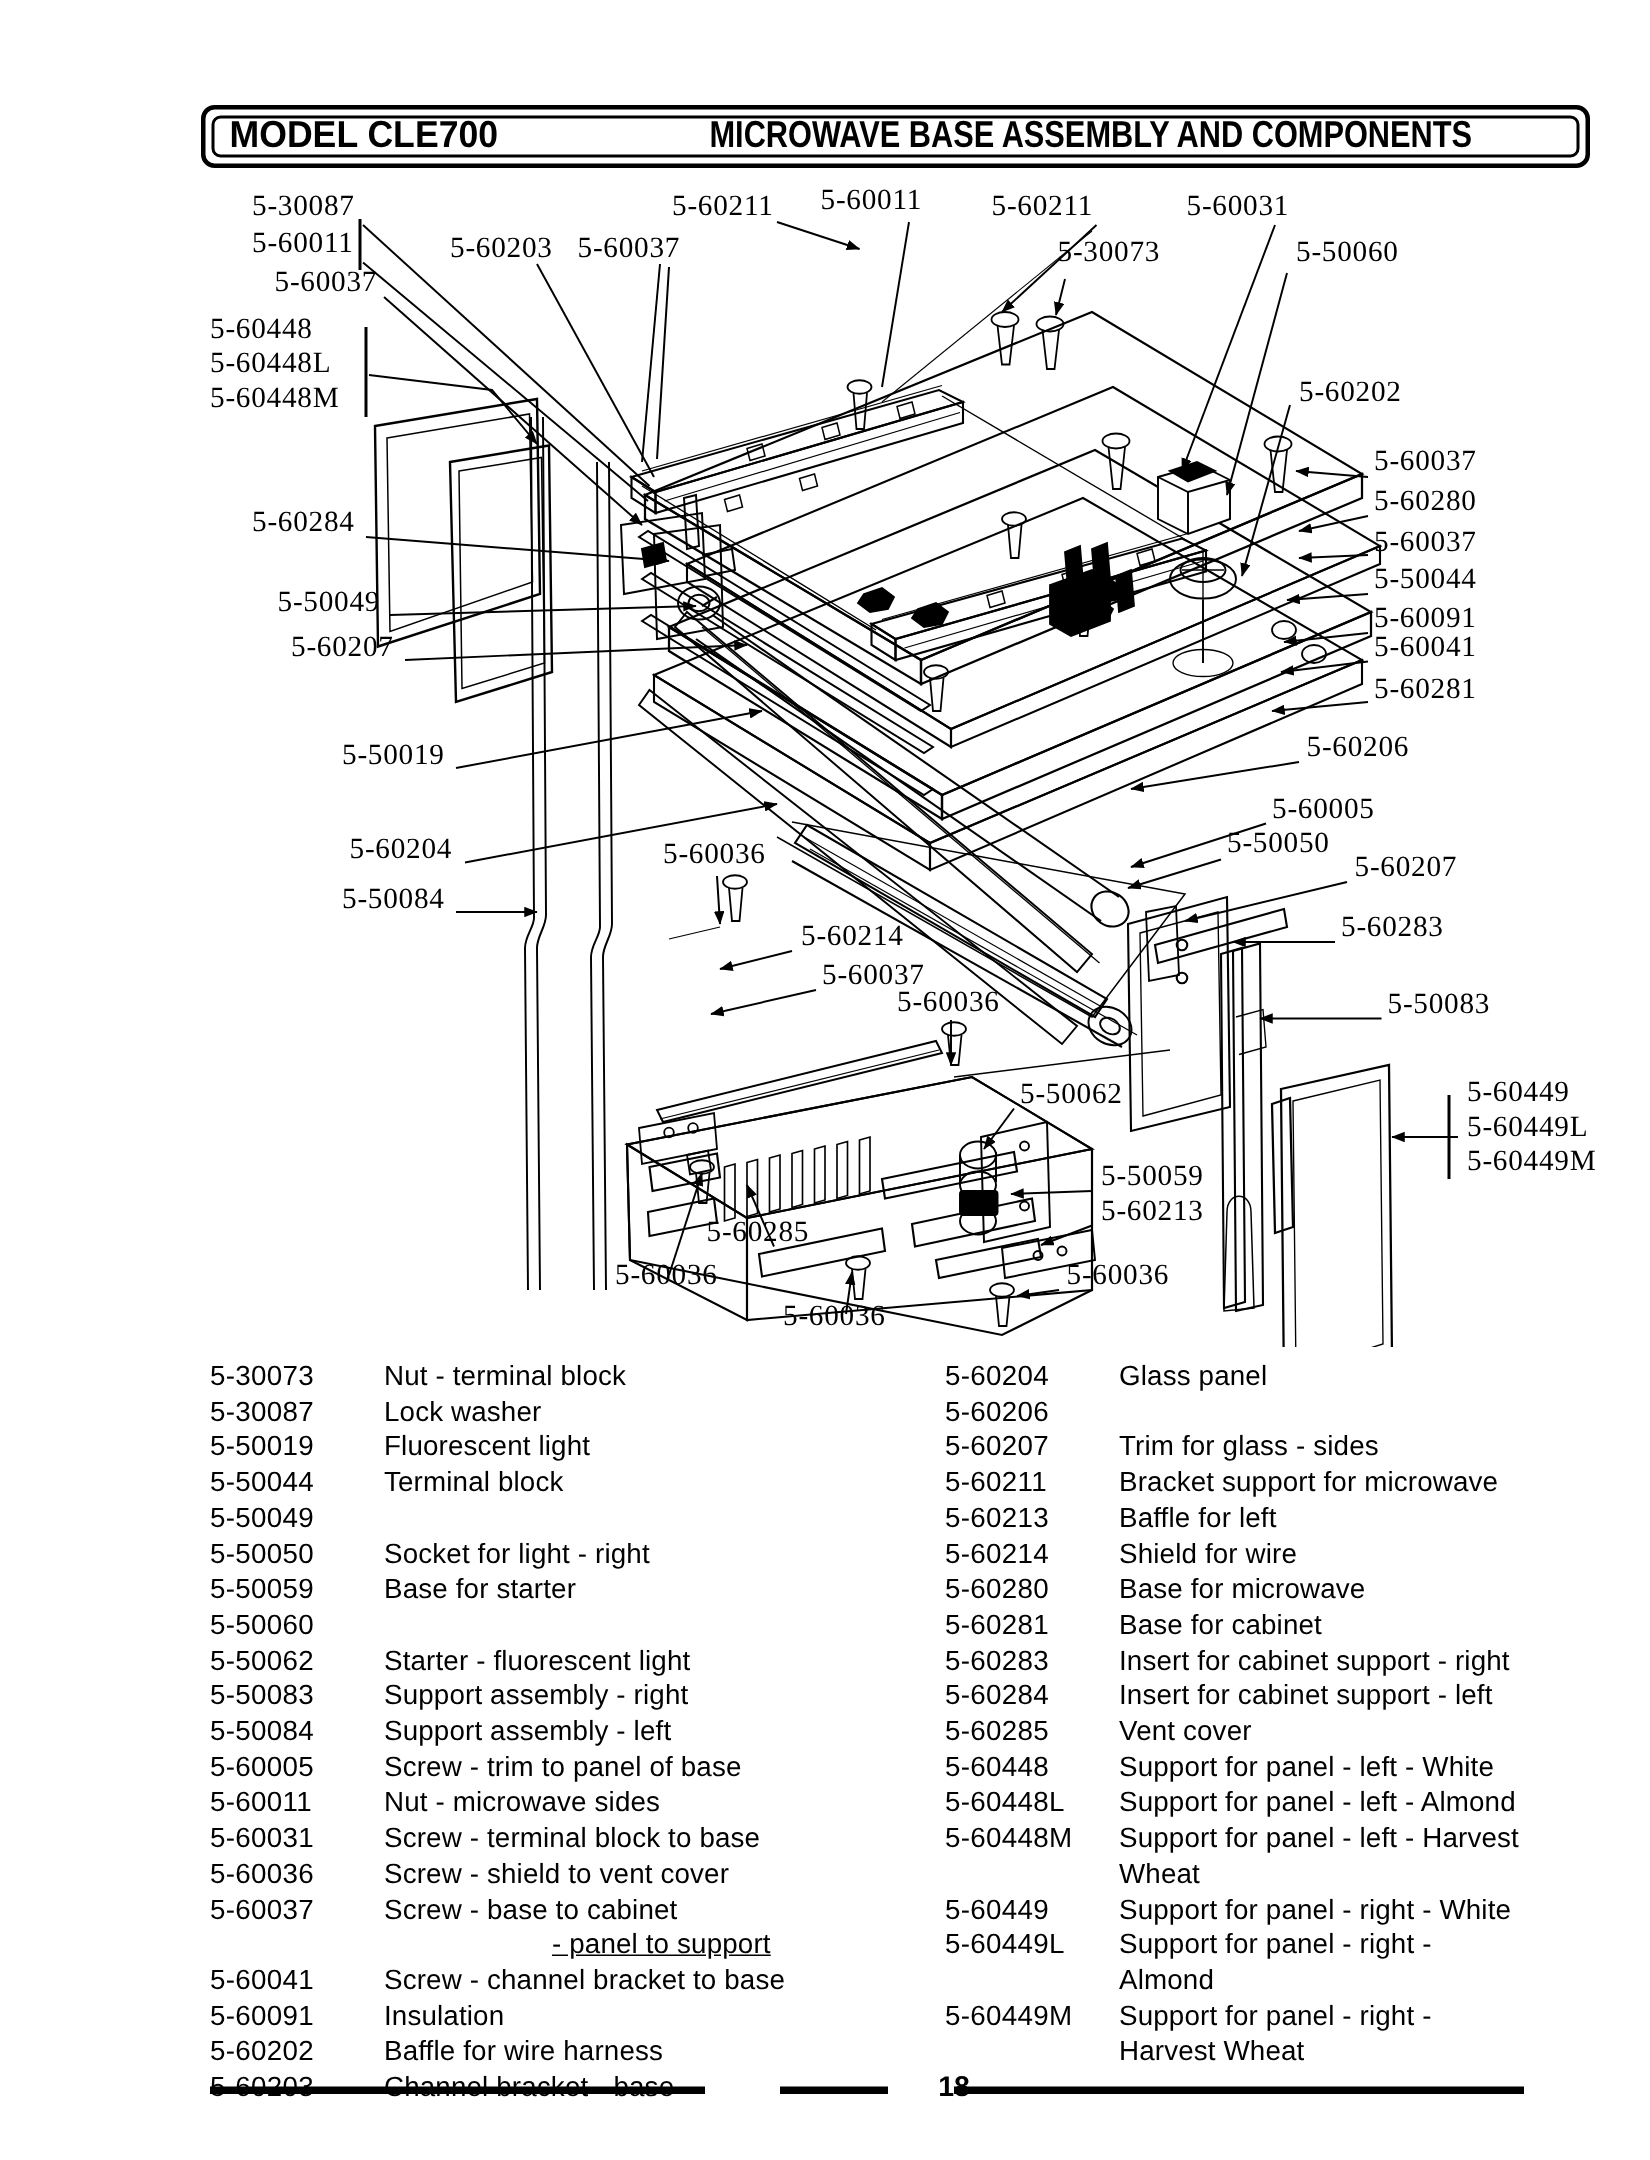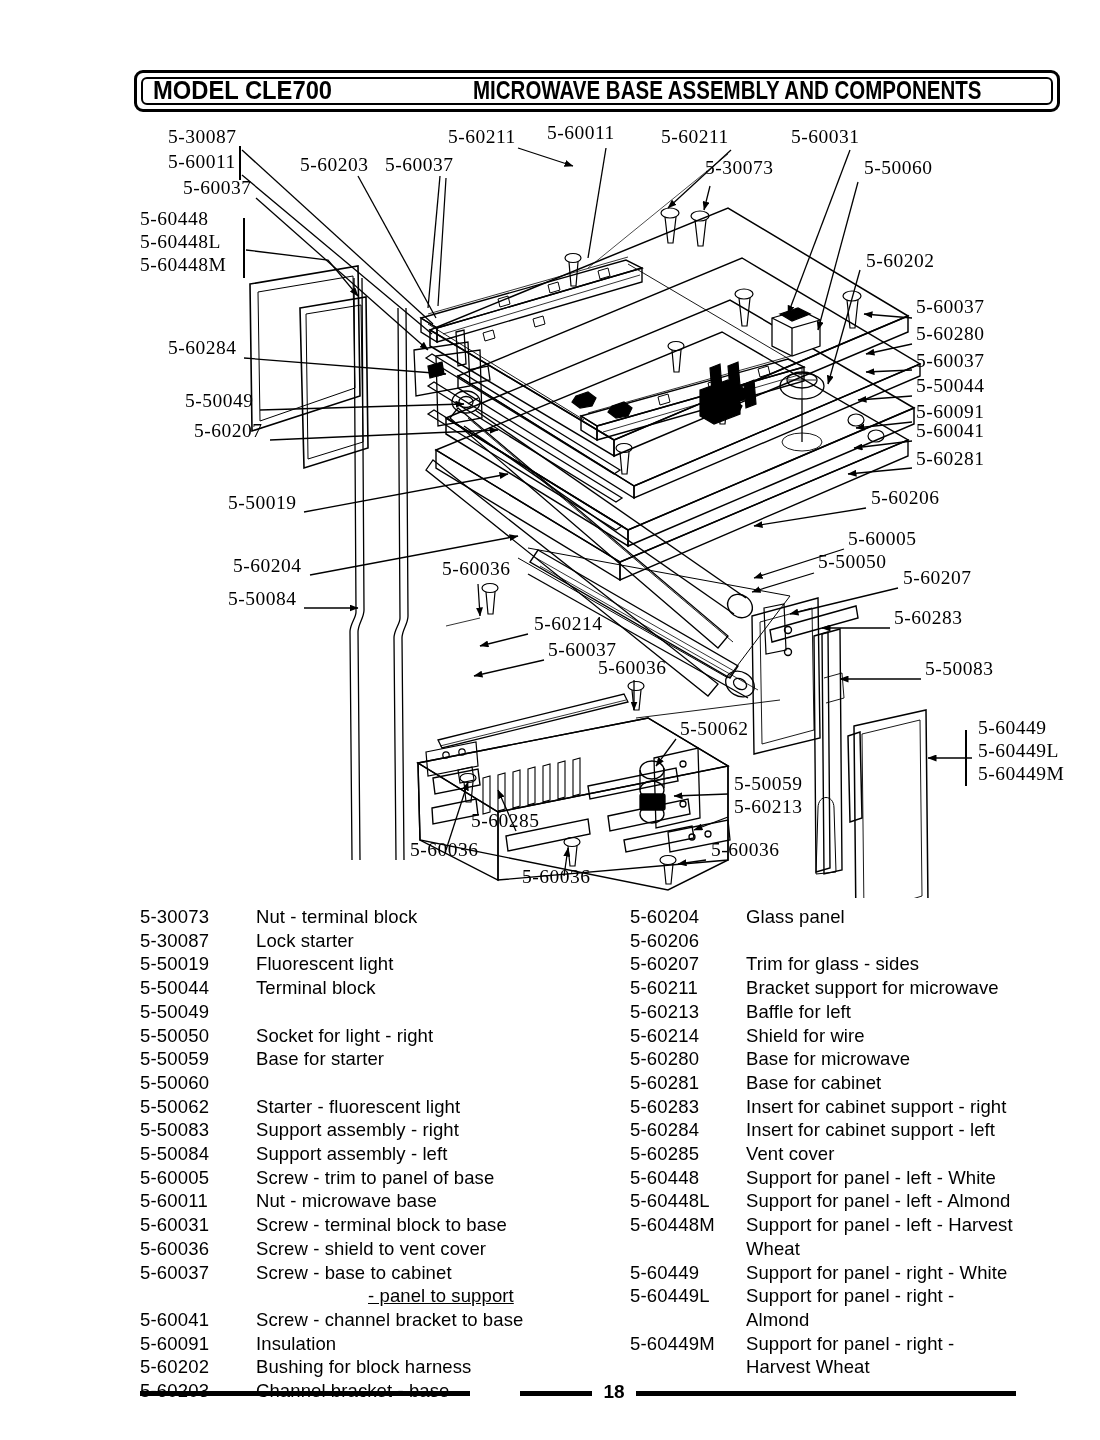--- a/index.html
+++ b/index.html
@@ -68,21 +68,21 @@
   .pnum{width:116px;flex:0 0 116px;white-space:nowrap;letter-spacing:0.2px;}
   .pdesc{flex:1 1 auto;letter-spacing:0.1px;}
 
   
   .footer{position:absolute;left:0;top:1385px;width:1100px;height:24px;}
   .frule{position:absolute;height:5px;background:#000;top:6px;}
   .frule.a{left:112px;width:330px;}
   .frule.b{left:492px;width:72px;}
   .frule.c{left:608px;width:380px;}
   .pageno{
-    position:absolute;left:566px;top:-4px;width:40px;text-align:center;
+    position:absolute;left:588px;top:-4px;width:40px;text-align:center;
     font-family:"Liberation Sans", sans-serif;
     font-weight:bold;font-size:19px;
   }
 </style>
 </head>
 <body>
 
 <div id="page">
 
   <div class="titlebar">
@@ -463,21 +463,21 @@
   </svg>
   </div>
 
   <div class="parts left" id="pl-left">
       <div class="prow">
         <div class="pnum">5-30073</div>
         <div class="pdesc">Nut - terminal block</div>
       </div>
       <div class="prow">
         <div class="pnum">5-30087</div>
-        <div class="pdesc">Lock starter</div>
+        <div class="pdesc">Lock washer</div>
       </div>
       <div class="prow">
         <div class="pnum">5-50019</div>
         <div class="pdesc">Fluorescent light</div>
       </div>
       <div class="prow">
         <div class="pnum">5-50044</div>
         <div class="pdesc">Terminal block</div>
       </div>
       <div class="prow">
@@ -505,21 +505,21 @@
       <div class="prow">
         <div class="pnum">5-50084</div>
         <div class="pdesc">Support assembly - left</div>
       </div>
       <div class="prow">
         <div class="pnum">5-60005</div>
         <div class="pdesc">Screw - trim to panel of base</div>
       </div>
       <div class="prow">
         <div class="pnum">5-60011</div>
-        <div class="pdesc">Nut - microwave base</div>
+        <div class="pdesc">Nut - microwave sides</div>
       </div>
       <div class="prow">
         <div class="pnum">5-60031</div>
         <div class="pdesc">Screw - terminal block to base</div>
       </div>
       <div class="prow">
         <div class="pnum">5-60036</div>
         <div class="pdesc">Screw - shield to vent cover</div>
       </div>
       <div class="prow">
@@ -533,21 +533,21 @@
       <div class="prow">
         <div class="pnum">5-60041</div>
         <div class="pdesc">Screw - channel bracket to base</div>
       </div>
       <div class="prow">
         <div class="pnum">5-60091</div>
         <div class="pdesc">Insulation</div>
       </div>
       <div class="prow">
         <div class="pnum">5-60202</div>
-        <div class="pdesc">Bushing for block harness</div>
+        <div class="pdesc">Baffle for wire harness</div>
       </div>
       <div class="prow">
         <div class="pnum">5-60203</div>
         <div class="pdesc">Channel bracket - base</div>
       </div>
     </div>
 
   <div class="parts right" id="pl-right">
       <div class="prow">
         <div class="pnum">5-60204</div>

